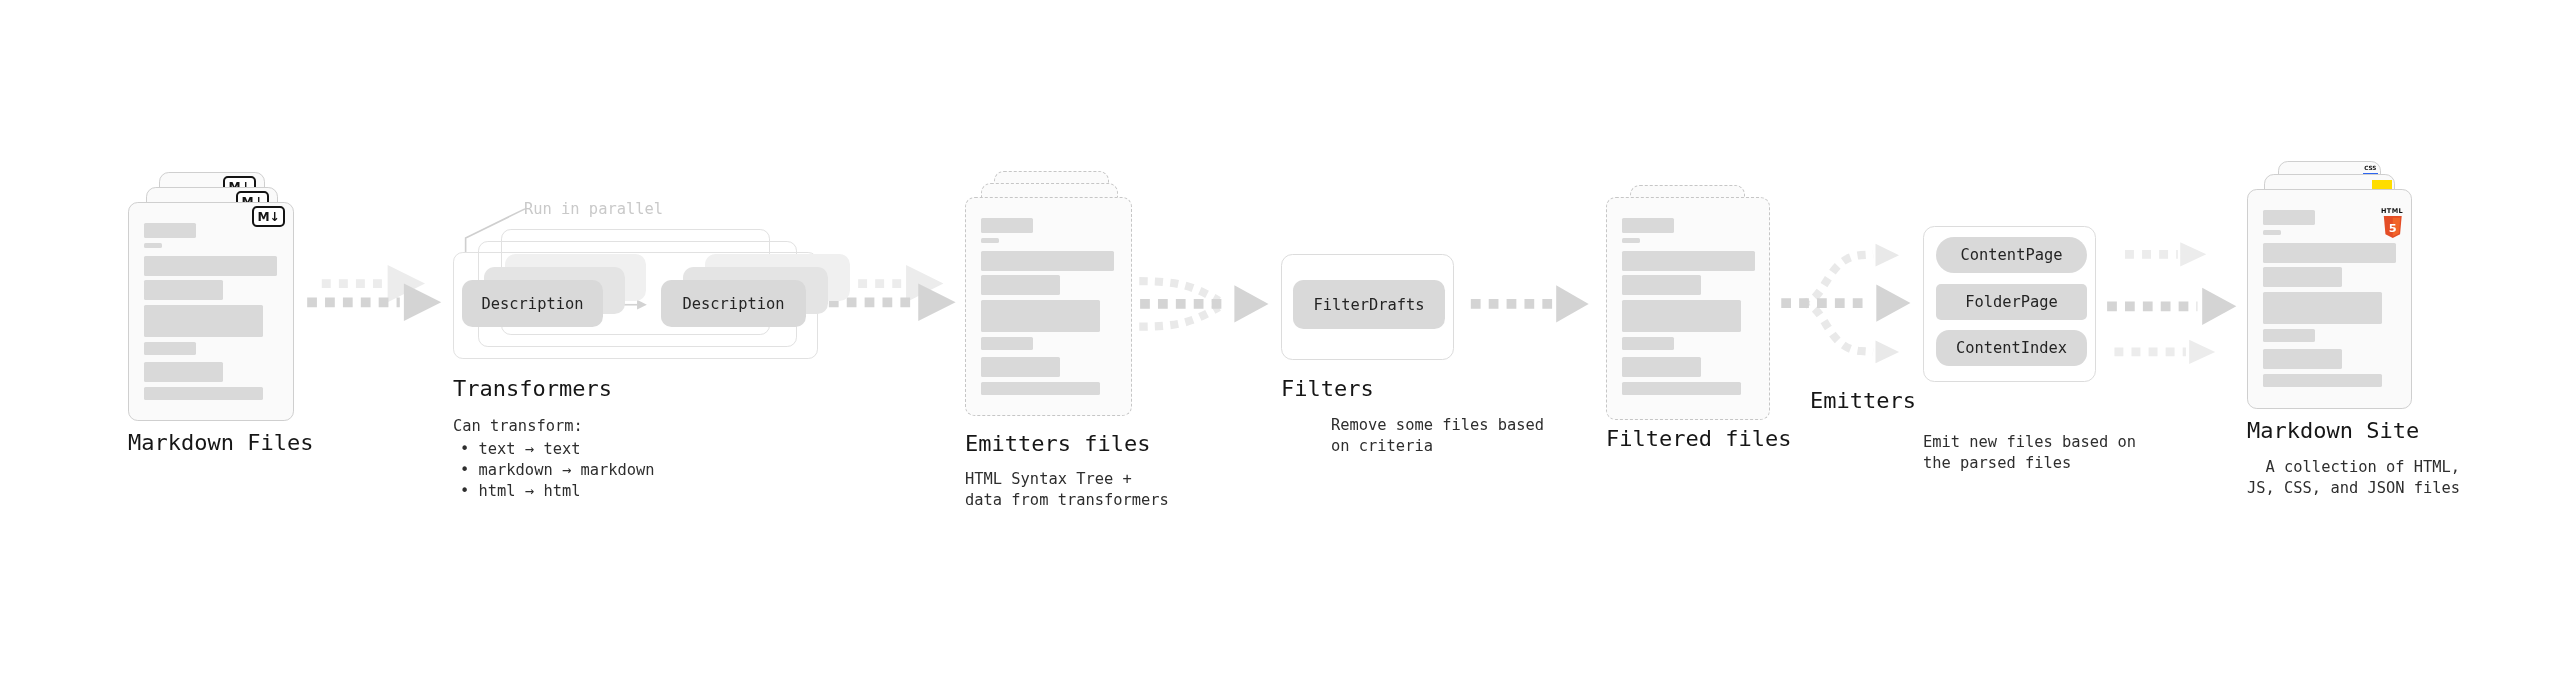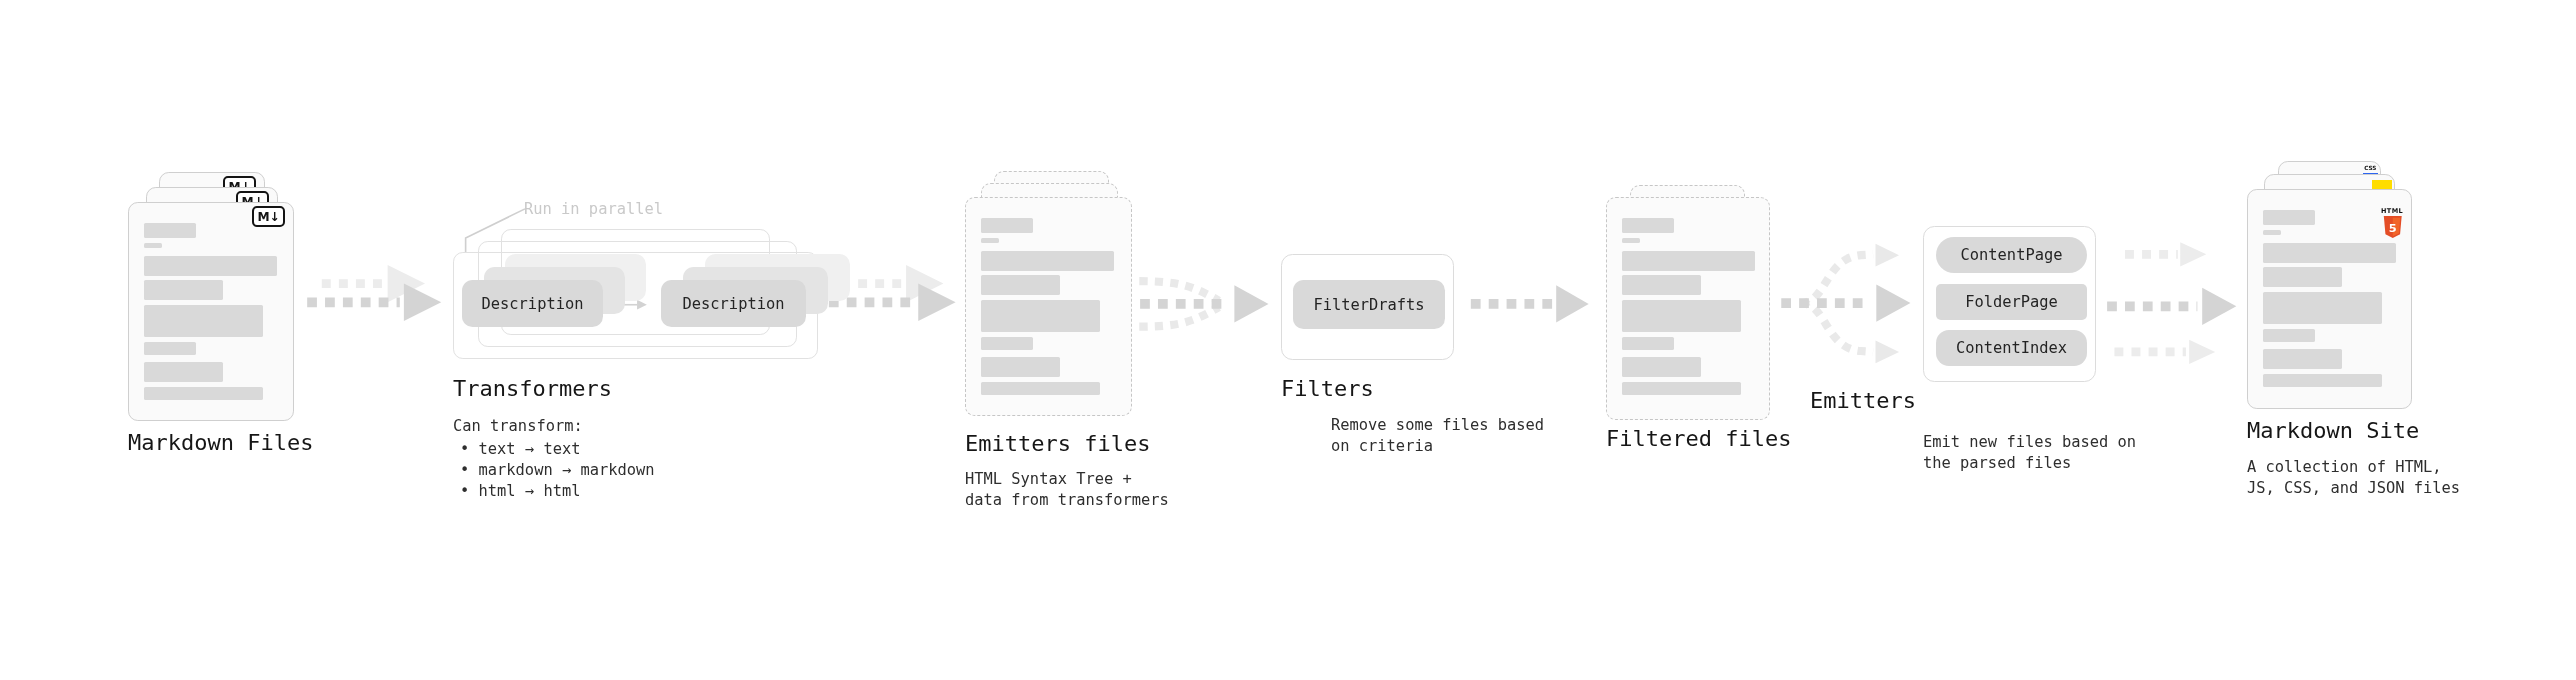--- a/index.html
+++ b/index.html
@@ -223,20 +223,20 @@
     <div class="bar" style="top: 20.3px; width: 52px; height: 14.6px;"></div>
         <div class="bar" style="top: 40px; width: 18px; height: 4.9px;"></div>
         <div class="bar" style="top: 53px; width: 133px; height: 19.5px;"></div>
         <div class="bar" style="top: 77px; width: 79px; height: 19.5px;"></div>
         <div class="bar" style="top: 102px; width: 119px; height: 32px;"></div>
         <div class="bar" style="top: 139px; width: 52px; height: 13px;"></div>
         <div class="bar" style="top: 159px; width: 79px; height: 19.5px;"></div>
         <div class="bar" style="top: 184px; width: 119px; height: 13px;"></div>
       </div>
     <div class="h" style="left:2247px;top:419px;">Markdown Site</div>
-    <div class="sub" style="left:2247px;top:457px;">
+    <div class="sub" style="left:2247px;top:457px;text-align:right;">
       <div>A collection of HTML,</div>
       <div>JS, CSS, and JSON files</div>
     </div>
   </div>
 
 </div>
 
 
 </body></html>

